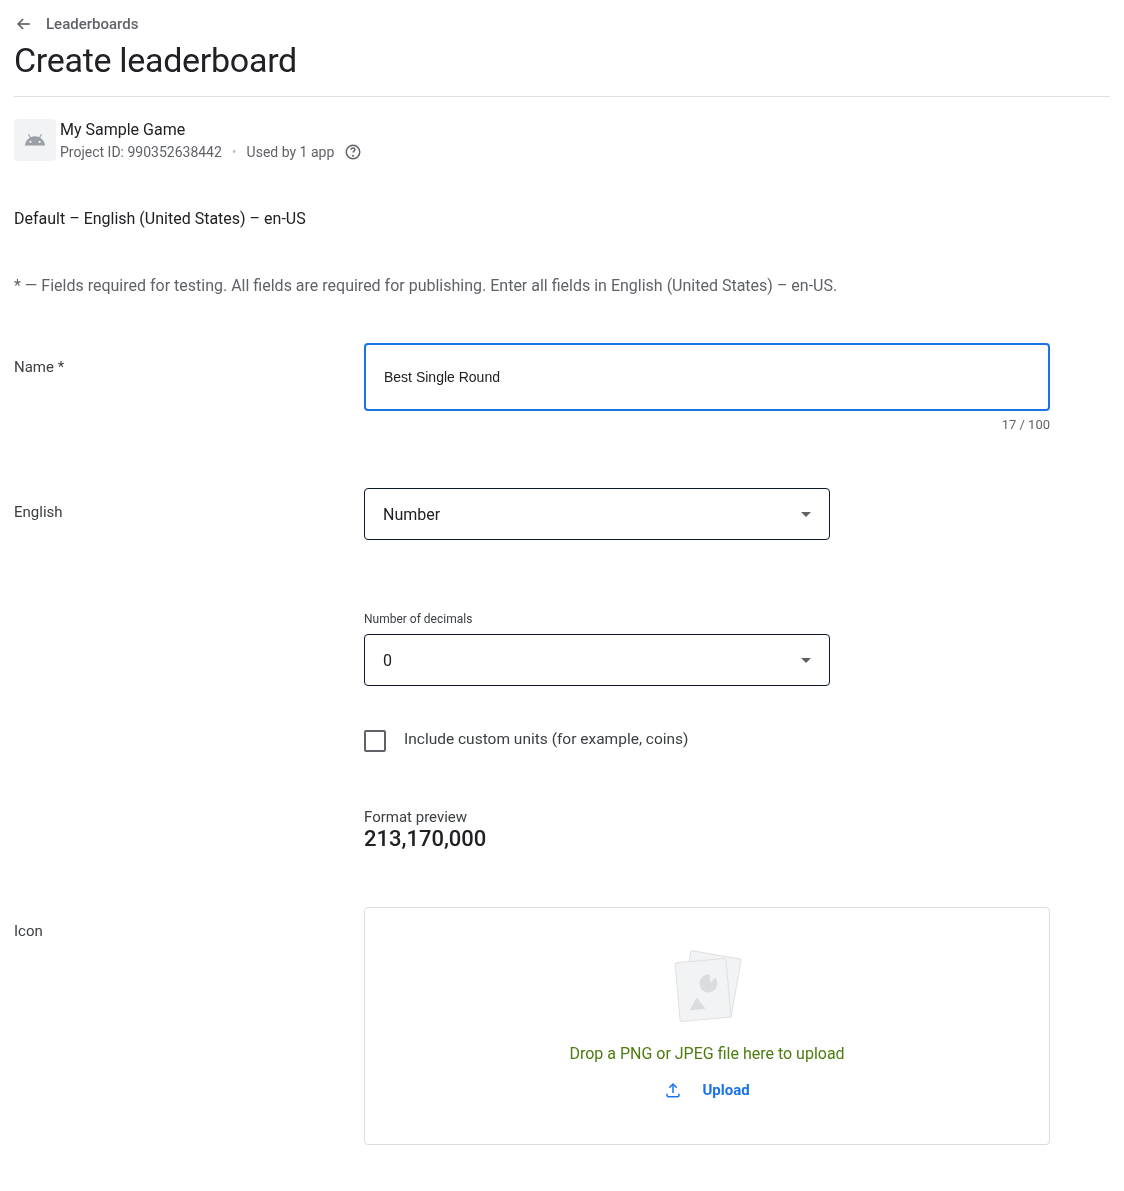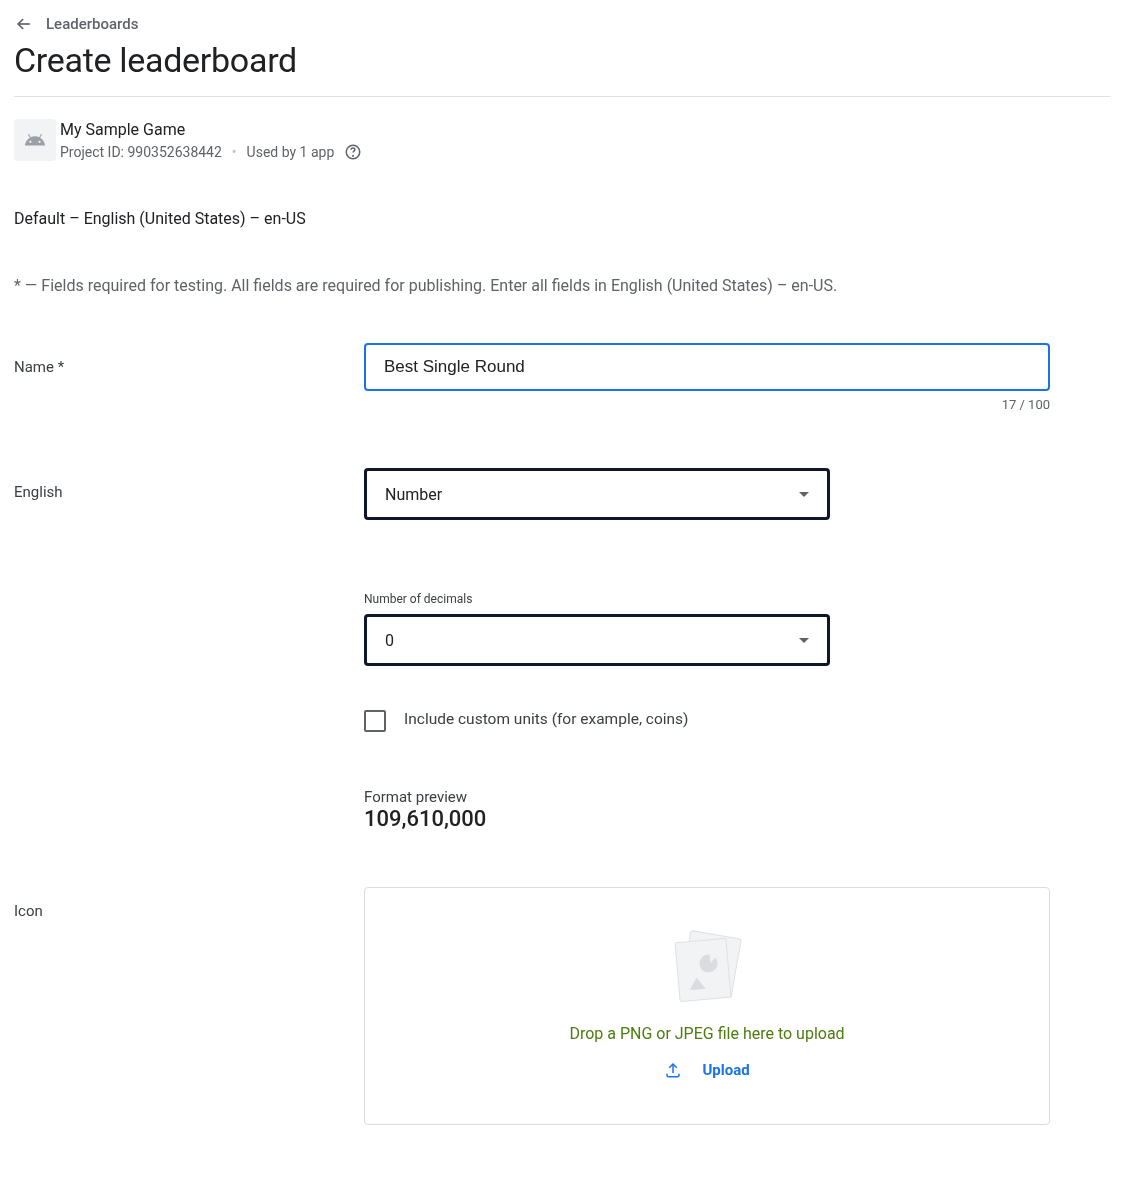--- a/index.html
+++ b/index.html
@@ -98,38 +98,38 @@
   .form-label {
     font-size: 15px;
     color: #3c4043;
   }
   .form-control-col {
     flex: 1;
     max-width: 686px;
   }
   .text-input {
     width: 100%;
-    height: 48px;
+    height: 68px;
     padding: 0 18px;
-    font-size: 17px;
+    font-size: 14px;
     color: #202124;
     border: 2px solid #1a73e8;
     border-radius: 4px;
     outline: none;
   }
   .char-count {
     text-align: right;
     font-size: 13px;
     color: #5f6368;
     margin-top: 6px;
   }
   .select-box {
     width: 466px;
     height: 52px;
-    border: 3px solid #0f172a;
+    border: 1px solid #0f172a;
     border-radius: 4px;
     display: flex;
     align-items: center;
     justify-content: space-between;
     padding: 0 18px;
     font-size: 16px;
     color: #202124;
     cursor: pointer;
   }
   .dropdown-caret {
@@ -297,21 +297,21 @@
       <span>0</span>
       <span class="dropdown-caret"></span>
     </div>
 
     <div class="checkbox-row">
       <div class="checkbox"></div>
       <span class="checkbox-label">Include custom units (for example, coins)</span>
     </div>
 
     <div class="preview-label">Format preview</div>
-    <div class="preview-value">109,610,000</div>
+    <div class="preview-value">213,170,000</div>
   </div>
 </div>
 
 <div class="form-row tight">
   <div class="form-label-col">
     <span class="form-label">Icon</span>
   </div>
   <div class="form-control-col">
     <div class="dropzone">
       <div class="dz-icon">

